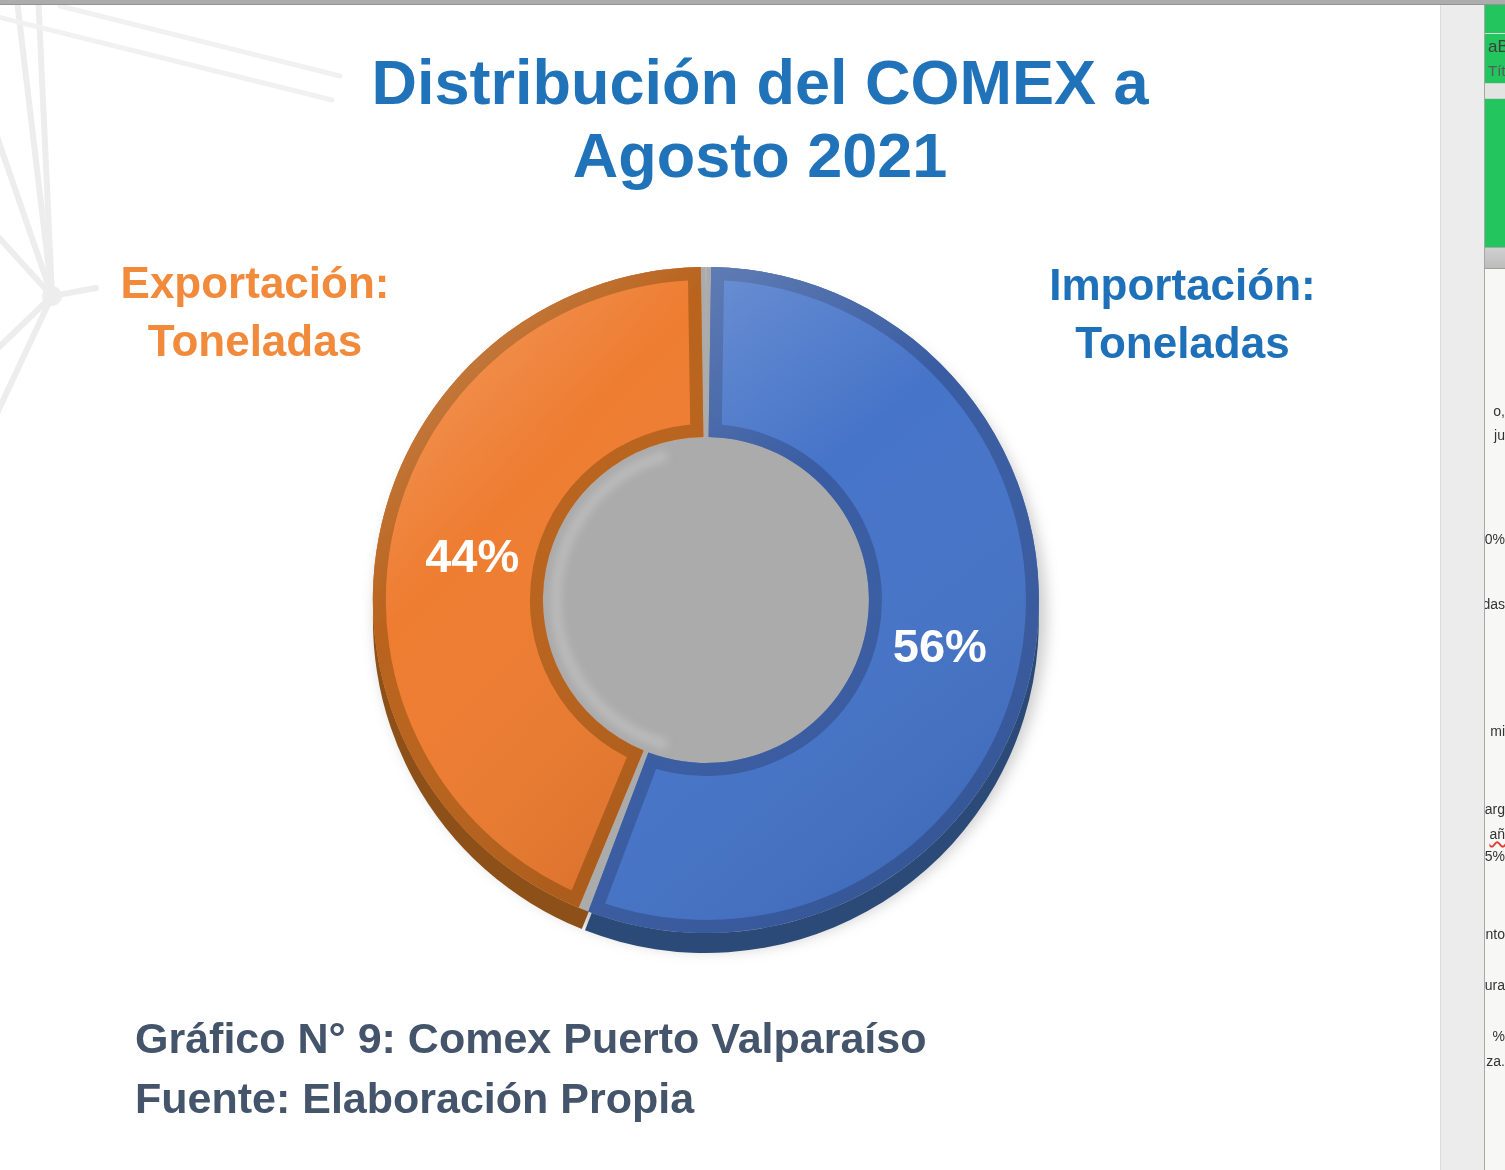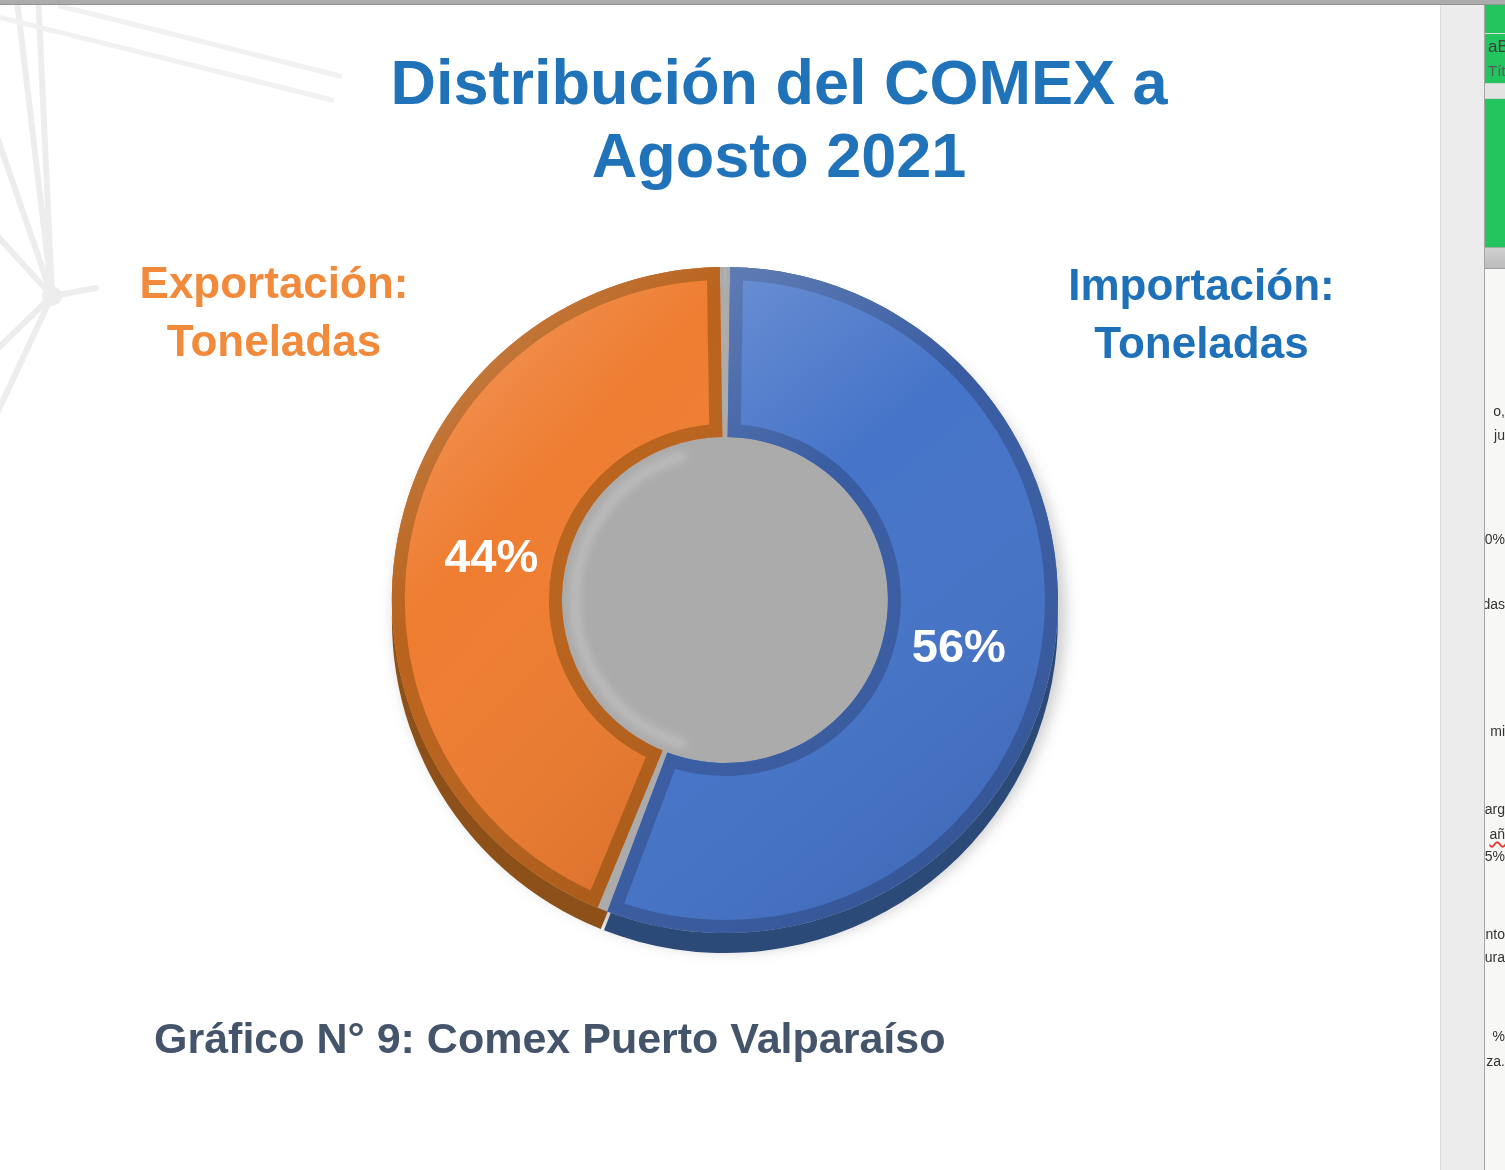--- a/index.html
+++ b/index.html
@@ -1,21 +1,21 @@
 <!DOCTYPE html>
 <html><head>
 <meta charset="utf-8">
 <style>
   html,body{margin:0;padding:0;}
   body{width:1505px;height:1170px;overflow:hidden;background:#ffffff;
        font-family:"Liberation Sans",sans-serif;position:relative;}
   .top-bar{position:absolute;left:0;top:0;width:1505px;height:4px;
            background:#ACACAC;border-bottom:1px solid #939393;z-index:30;}
   .watermark{position:absolute;left:0;top:0;z-index:0;}
-  .slide{position:absolute;left:0;top:0;width:1440px;height:1170px;z-index:1;margin-left:19px;}
+  .slide{position:absolute;left:0;top:0;width:1440px;height:1170px;z-index:1;}
   .chart-title{position:absolute;left:260px;top:46px;width:1000px;text-align:center;
                color:#2173B9;font-weight:bold;font-size:63px;line-height:1.16;}
   .side-label{position:absolute;text-align:center;font-weight:bold;line-height:58px;}
   .side-label .l1{font-size:44px;}
   .export-label{left:90px;top:254px;width:330px;color:#F28A3C;}
   .export-label .l2{font-size:48px;}
   .export-label .l3{font-size:44px;}
   .import-label{left:1015px;top:256px;width:335px;color:#1E71B8;}
   .import-label .l2{font-size:55px;line-height:62px;}
   .import-label .l3{font-size:44px;}
@@ -109,20 +109,21 @@
       <path d="M578.6 907.7 A333 333 0 0 1 700.8 267.0 L703.4 437.0 A163 163 0 0 0 643.6 750.6 Z" fill="#EE7D31"></path>
       <path d="M578.6 907.7 A333 333 0 0 1 700.8 267.0 L703.4 437.0 A163 163 0 0 0 643.6 750.6 Z" fill="none" stroke="#AF5E1A" stroke-width="26" opacity="0.85" clip-path="url(#cp1)"></path>
       <path d="M578.6 907.7 A333 333 0 0 1 700.8 267.0 L703.4 437.0 A163 163 0 0 0 643.6 750.6 Z" fill="url(#sheen)"></path>
       <path d="M667.2 744.9 A150 150 0 0 1 667.2 455.1" stroke="#CDCDCD" stroke-width="9" fill="none" opacity="0.55" filter="url(#b2)"></path>
       <text x="939.8" y="661.6" text-anchor="middle" font-family="Liberation Sans, sans-serif" font-size="47" font-weight="bold" fill="#ffffff">56%</text>
       <text x="472.2" y="572.4" text-anchor="middle" font-family="Liberation Sans, sans-serif" font-size="47" font-weight="bold" fill="#ffffff">44%</text>
     </svg>
 
   <div class="caption">
     <div>Gráfico N° 9: Comex Puerto Valparaíso</div>
+    <div>Fuente: Elaboración Propia</div>
   </div>
 </div>
 
 <div class="margin-strip"></div>
 
 <div class="bg-window">
   <div class="rib-line"></div>
   <div class="style-preview">aB</div>
   <div class="style-label">Títu</div>
   <div class="rib-band"></div>
@@ -130,17 +131,17 @@
   <div class="doc-area">
       <div class="frag" style="top: 134px;">o,</div>
       <div class="frag" style="top: 158px; text-align: center;">ju</div>
       <div class="frag" style="top: 262px;">0%</div>
       <div class="frag" style="top: 327px;">das</div>
       <div class="frag" style="top: 454px;">mi</div>
       <div class="frag" style="top: 532px;">arg</div>
       <div class="frag misspell" style="top: 557px;">añ</div>
       <div class="frag" style="top: 579px;">5%</div>
       <div class="frag" style="top: 657px; padding-left: 32px;">nto</div>
-      <div class="frag" style="top: 680px;">ura</div>
+      <div class="frag" style="top: 708px;">ura</div>
       <div class="frag" style="top: 759px;">%</div>
       <div class="frag" style="top: 784px;">za.</div>
     </div>
 </div>
 
 </body></html>

